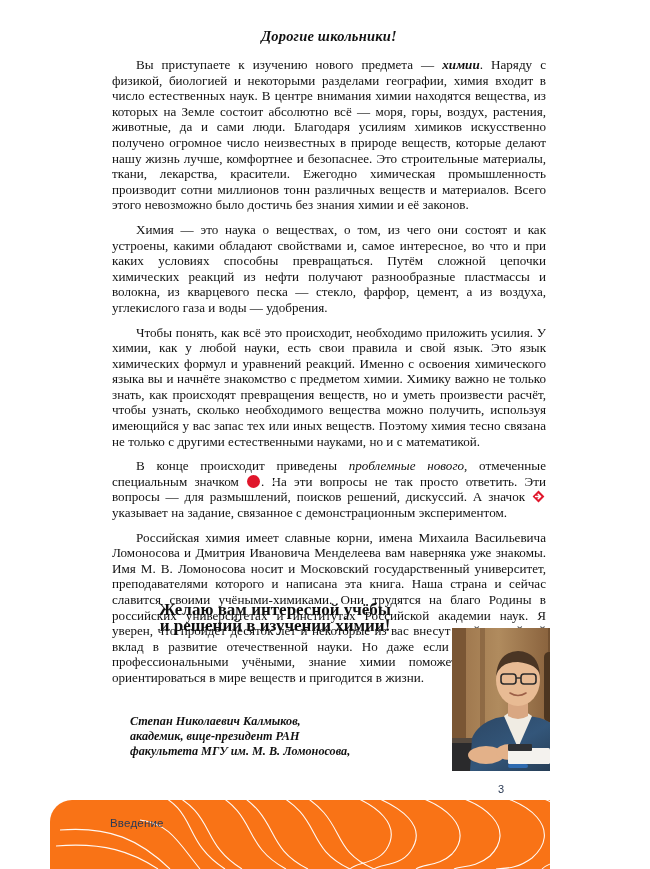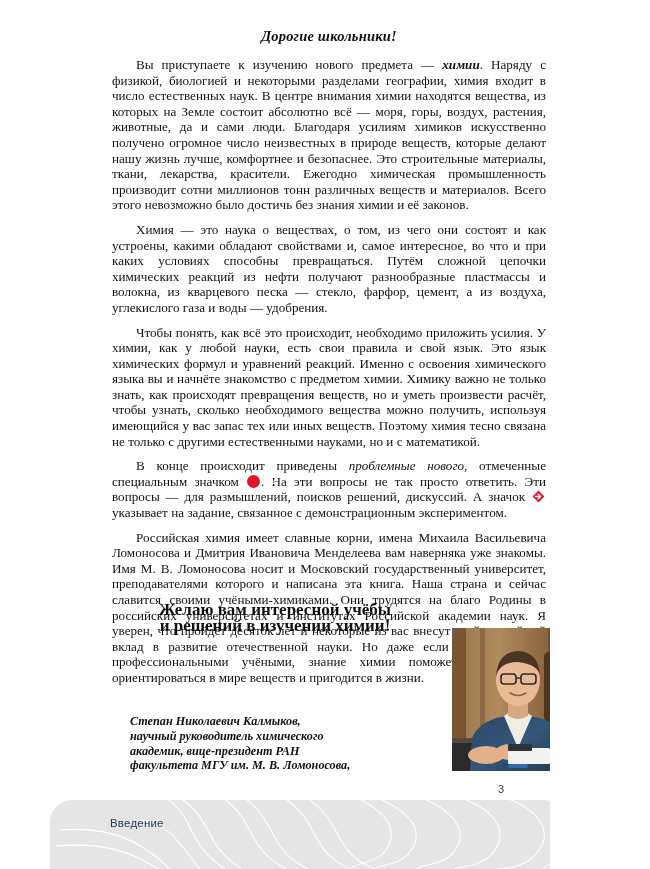--- a/index.html
+++ b/index.html
@@ -115,21 +115,21 @@
   }
   .photo svg { display: block; }
 
   
   .footer-band {
     position: absolute;
     left: 50px;
     top: 800px;
     width: 600px;
     height: 69px;
-    background: #e5e5e5;
+    background: #f97316;
     border-top-left-radius: 22px;
     overflow: hidden;
   }
   .footer-band svg { position: absolute; left: 0; top: 0; }
   .footer-label {
     position: absolute;
     left: 60px;
     top: 17px;
     font-family: "Liberation Sans", sans-serif;
     font-size: 11.5px;
@@ -180,21 +180,20 @@
 
   </div>
 
   <div class="wish">
     <div>Желаю вам интересной учёбы</div>
     <div>и решений в изучении химии!</div>
   </div>
 
   <div class="signature">
     <div>Степан Николаевич Калмыков,</div>
-    <div>научный руководитель химического</div>
     <div>академик, вице-президент РАН</div>
     <div>факультета МГУ им. М. В. Ломоносова,</div>
   </div>
 
   <div class="photo">
     <svg width="133" height="143" viewBox="0 0 133 143">
       <defs>
         <linearGradient id="wallg" x1="0" y1="0" x2="1" y2="0">
           <stop offset="0%" stop-color="#9a7249"></stop>
           <stop offset="35%" stop-color="#b08b5e"></stop>

